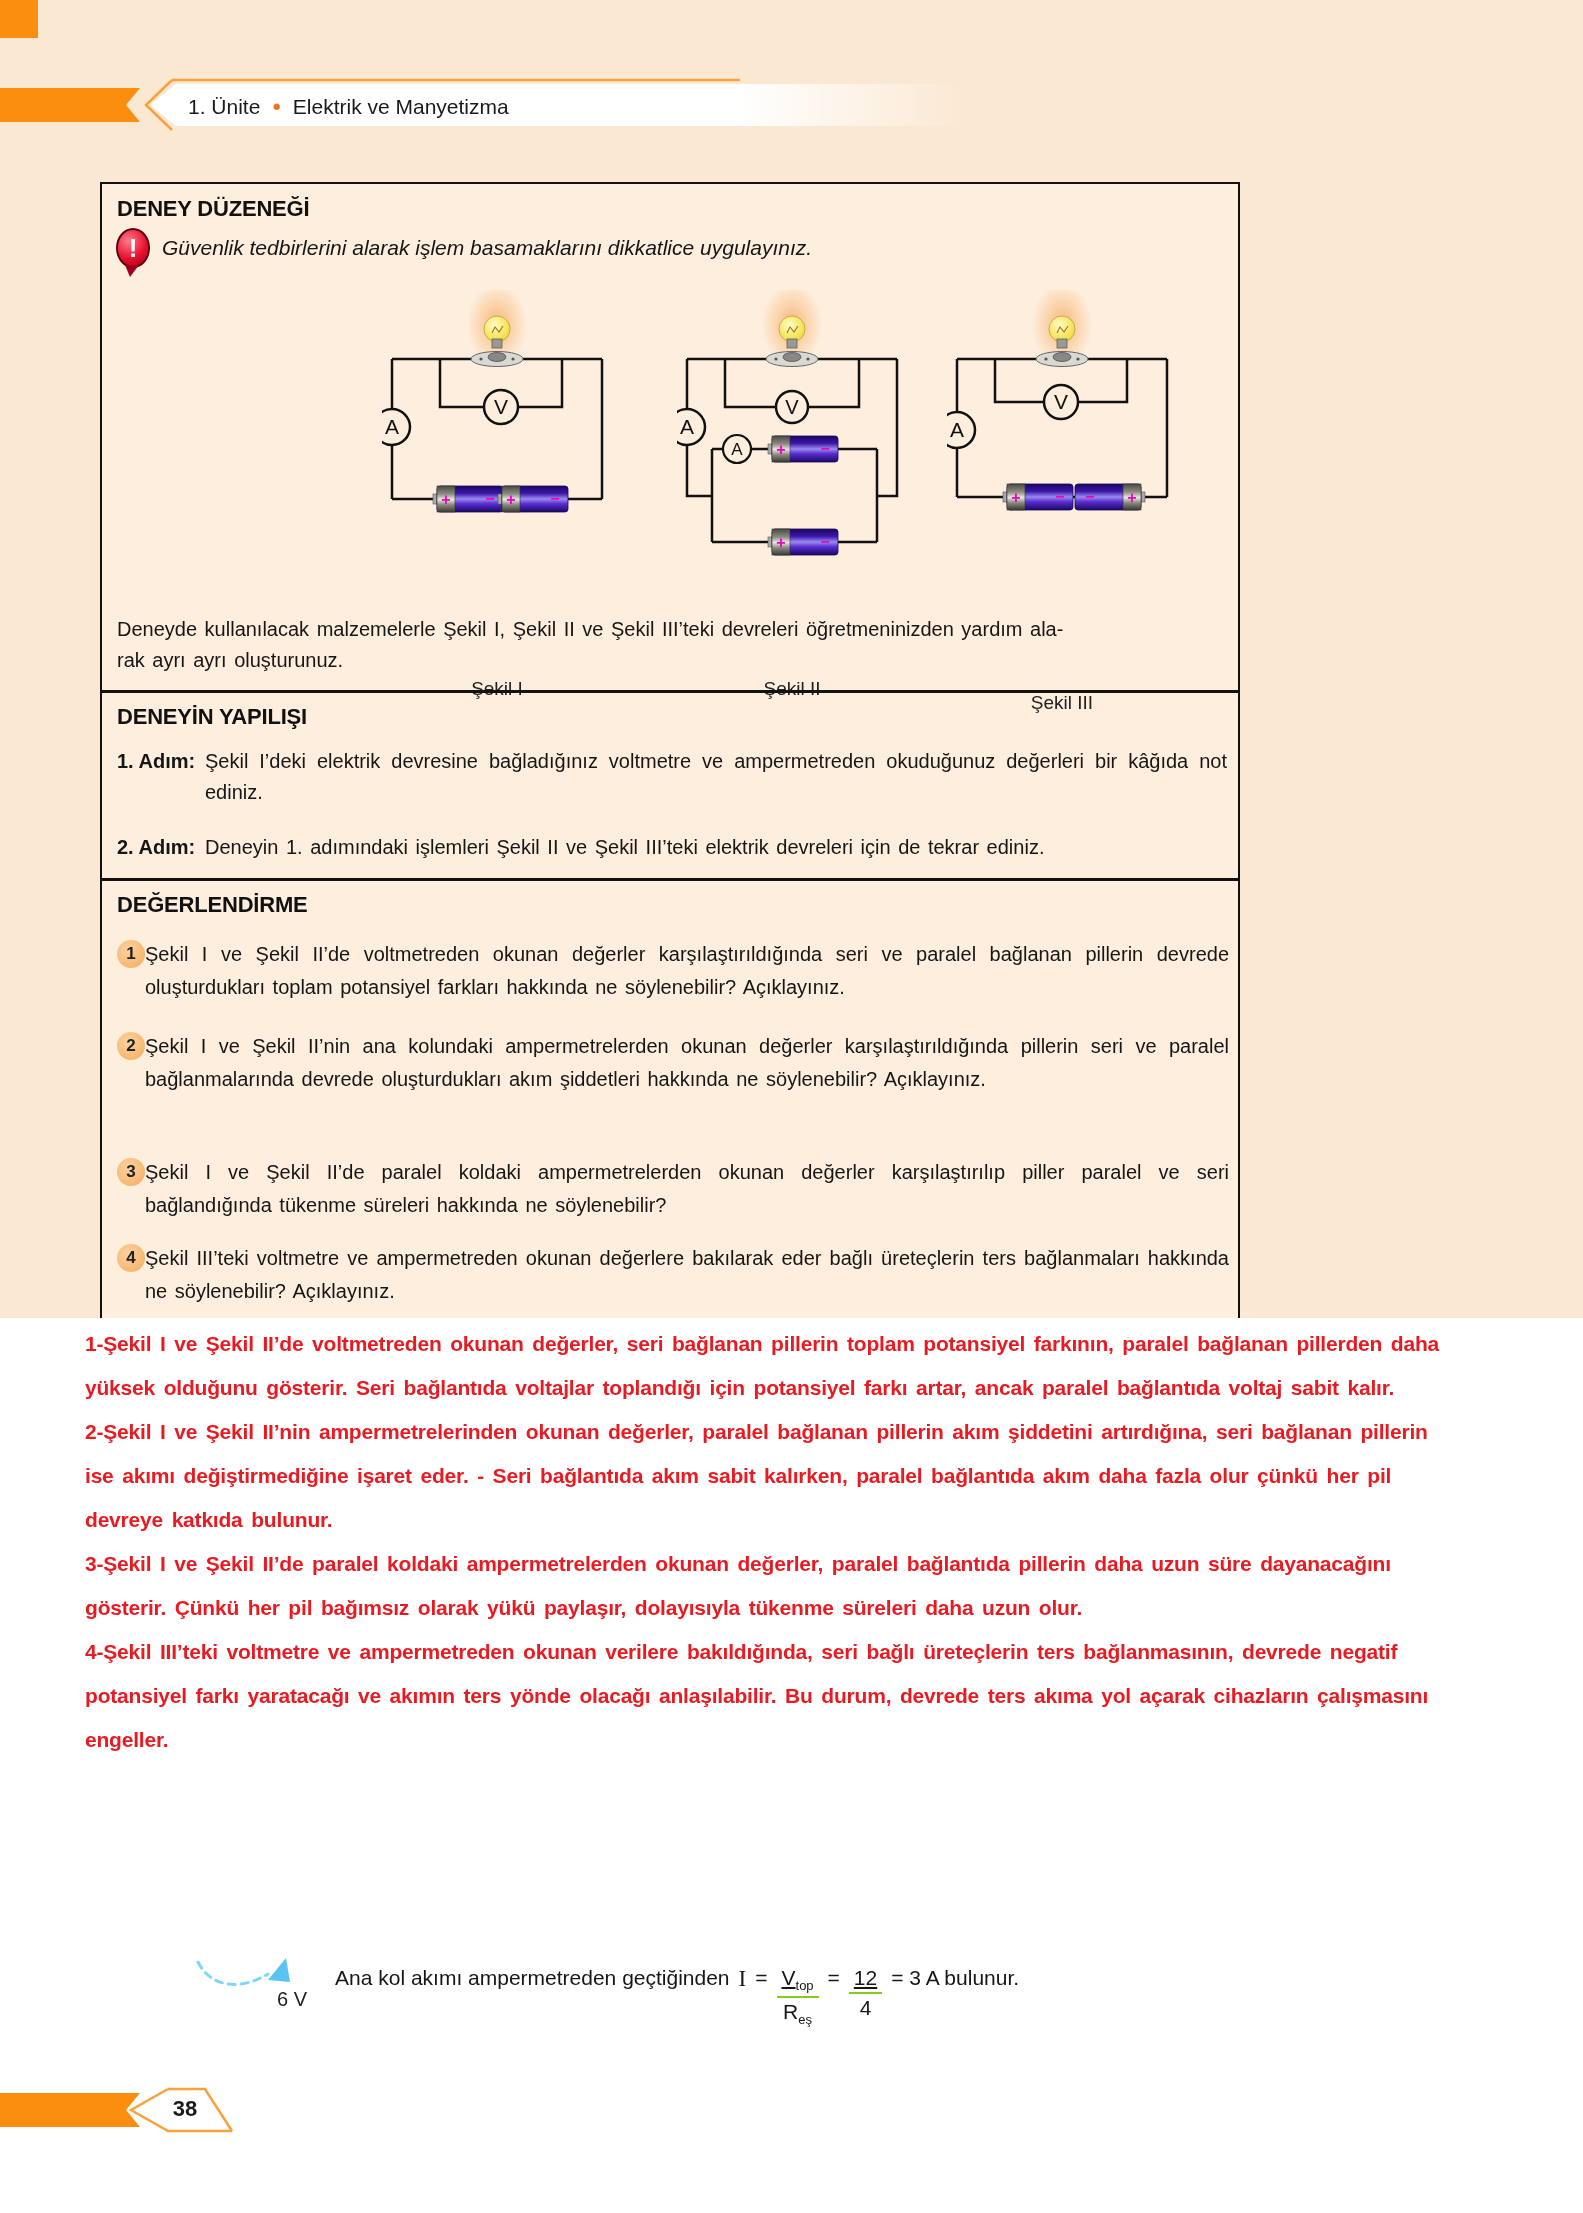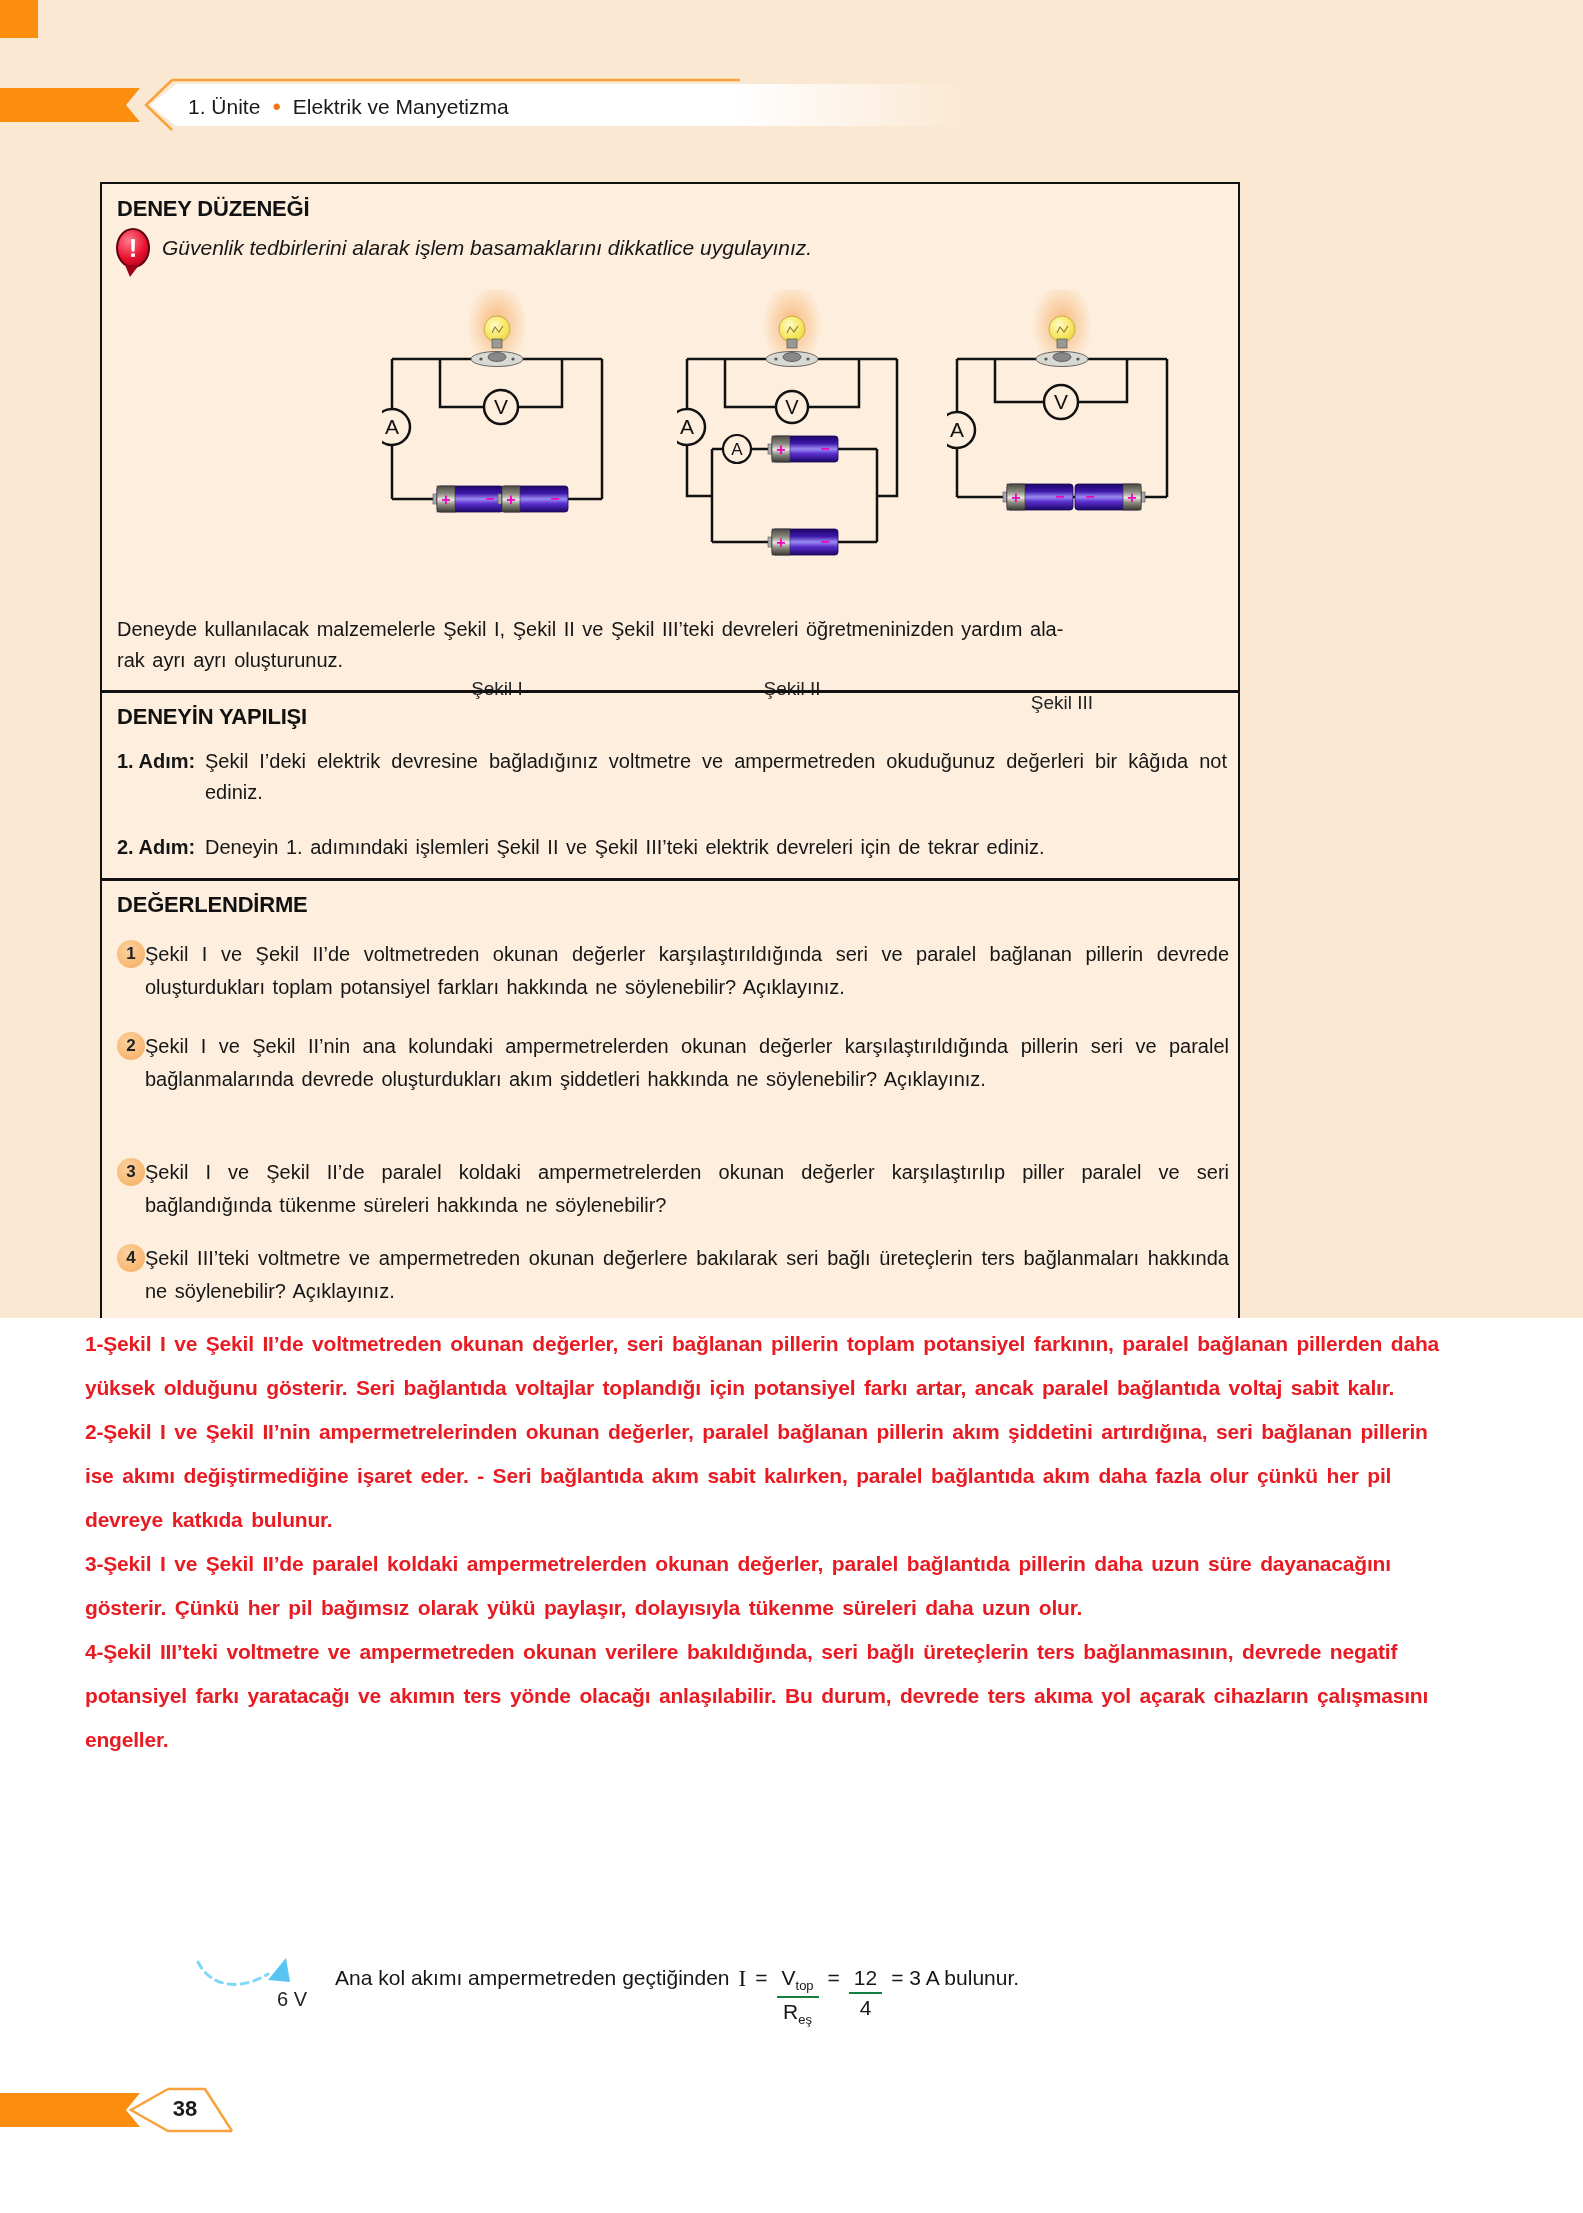--- a/index.html
+++ b/index.html
@@ -46,21 +46,21 @@
   .answers{position:absolute;left:85px;top:4px;width:1378px;
            font-size:21px;font-weight:bold;color:#e81b22;line-height:44px;word-spacing:3px;letter-spacing:-0.2px;}
   .answers p{margin:0;}
   
   .sixv{position:absolute;left:277px;top:670px;font-size:20px;color:#222;}
   .arrow-svg{position:absolute;left:190px;top:622px;}
   .formula{position:absolute;left:335px;top:648px;display:flex;align-items:flex-start;
            font-size:21px;color:#161616;gap:9px;}
   .formula .iserif{font-family:"Liberation Serif",serif;font-size:23px;}
   .frac{display:inline-flex;flex-direction:column;align-items:center;line-height:1.15;}
-  .frac .num{padding:0 5px 2px 5px;border-bottom:2px solid #15803d;}
+  .frac .num{padding:0 5px 2px 5px;border-bottom:2px solid #84cc16;text-decoration:underline;}
   .frac .den{padding:2px 5px 0 5px;}
   .frac sub,.subs{font-size:13px;}
   svg text{font-family:"Liberation Sans",sans-serif;}
 </style>
 </head>
 <body>
 
 <div id="page">
 
   <svg width="0" height="0" style="position:absolute" aria-hidden="true">
@@ -244,21 +244,21 @@
     <div class="qrow" style="top:846px;">
       <div class="qnum">2</div>
       <div class="qtext">Şekil I ve Şekil II’nin ana kolundaki ampermetrelerden okunan değerler karşılaştırıldığında pillerin seri ve paralel bağlanmalarında devrede oluşturdukları akım şiddetleri hakkında ne söylenebilir? Açıklayınız.</div>
     </div>
     <div class="qrow" style="top:972px;">
       <div class="qnum">3</div>
       <div class="qtext">Şekil I ve Şekil II’de paralel koldaki ampermetrelerden okunan değerler karşılaştırılıp piller paralel ve seri bağlandığında tükenme süreleri hakkında ne söylenebilir?</div>
     </div>
     <div class="qrow" style="top:1058px;">
       <div class="qnum">4</div>
-      <div class="qtext">Şekil III’teki voltmetre ve ampermetreden okunan değerlere bakılarak seri bağlı üreteçlerin ters bağlanmaları hakkında ne söylenebilir? Açıklayınız.</div>
+      <div class="qtext">Şekil III’teki voltmetre ve ampermetreden okunan değerlere bakılarak eder bağlı üreteçlerin ters bağlanmaları hakkında ne söylenebilir? Açıklayınız.</div>
     </div>
   </div>
 
   <div id="overlay">
     <div class="answers">
       <p>1-Şekil I ve Şekil II’de voltmetreden okunan değerler, seri bağlanan pillerin toplam potansiyel farkının, paralel bağlanan pillerden daha yüksek olduğunu gösterir. Seri bağlantıda voltajlar toplandığı için potansiyel farkı artar, ancak paralel bağlantıda voltaj sabit kalır.</p>
       <p>2-Şekil I ve Şekil II’nin ampermetrelerinden okunan değerler, paralel bağlanan pillerin akım şiddetini artırdığına, seri bağlanan pillerin ise akımı değiştirmediğine işaret eder. - Seri bağlantıda akım sabit kalırken, paralel bağlantıda akım daha fazla olur çünkü her pil devreye katkıda bulunur.</p>
       <p>3-Şekil I ve Şekil II’de paralel koldaki ampermetrelerden okunan değerler, paralel bağlantıda pillerin daha uzun süre dayanacağını gösterir. Çünkü her pil bağımsız olarak yükü paylaşır, dolayısıyla tükenme süreleri daha uzun olur.</p>
       <p>4-Şekil III’teki voltmetre ve ampermetreden okunan verilere bakıldığında, seri bağlı üreteçlerin ters bağlanmasının, devrede negatif potansiyel farkı yaratacağı ve akımın ters yönde olacağı anlaşılabilir. Bu durum, devrede ters akıma yol açarak cihazların çalışmasını engeller.</p>
     </div>

